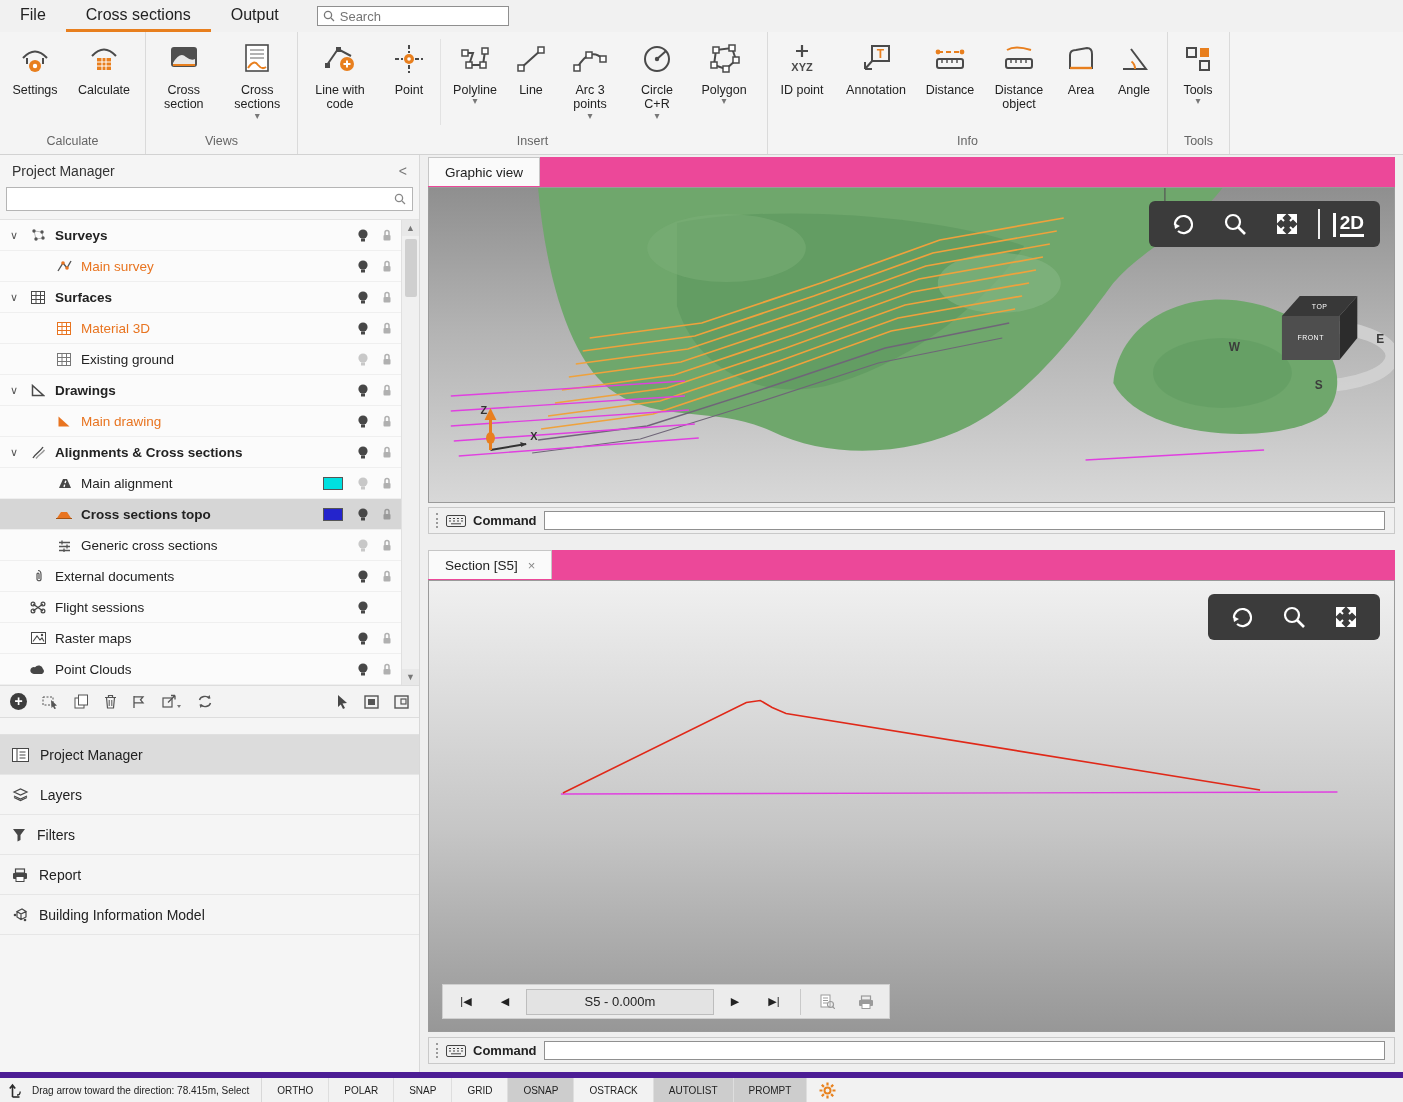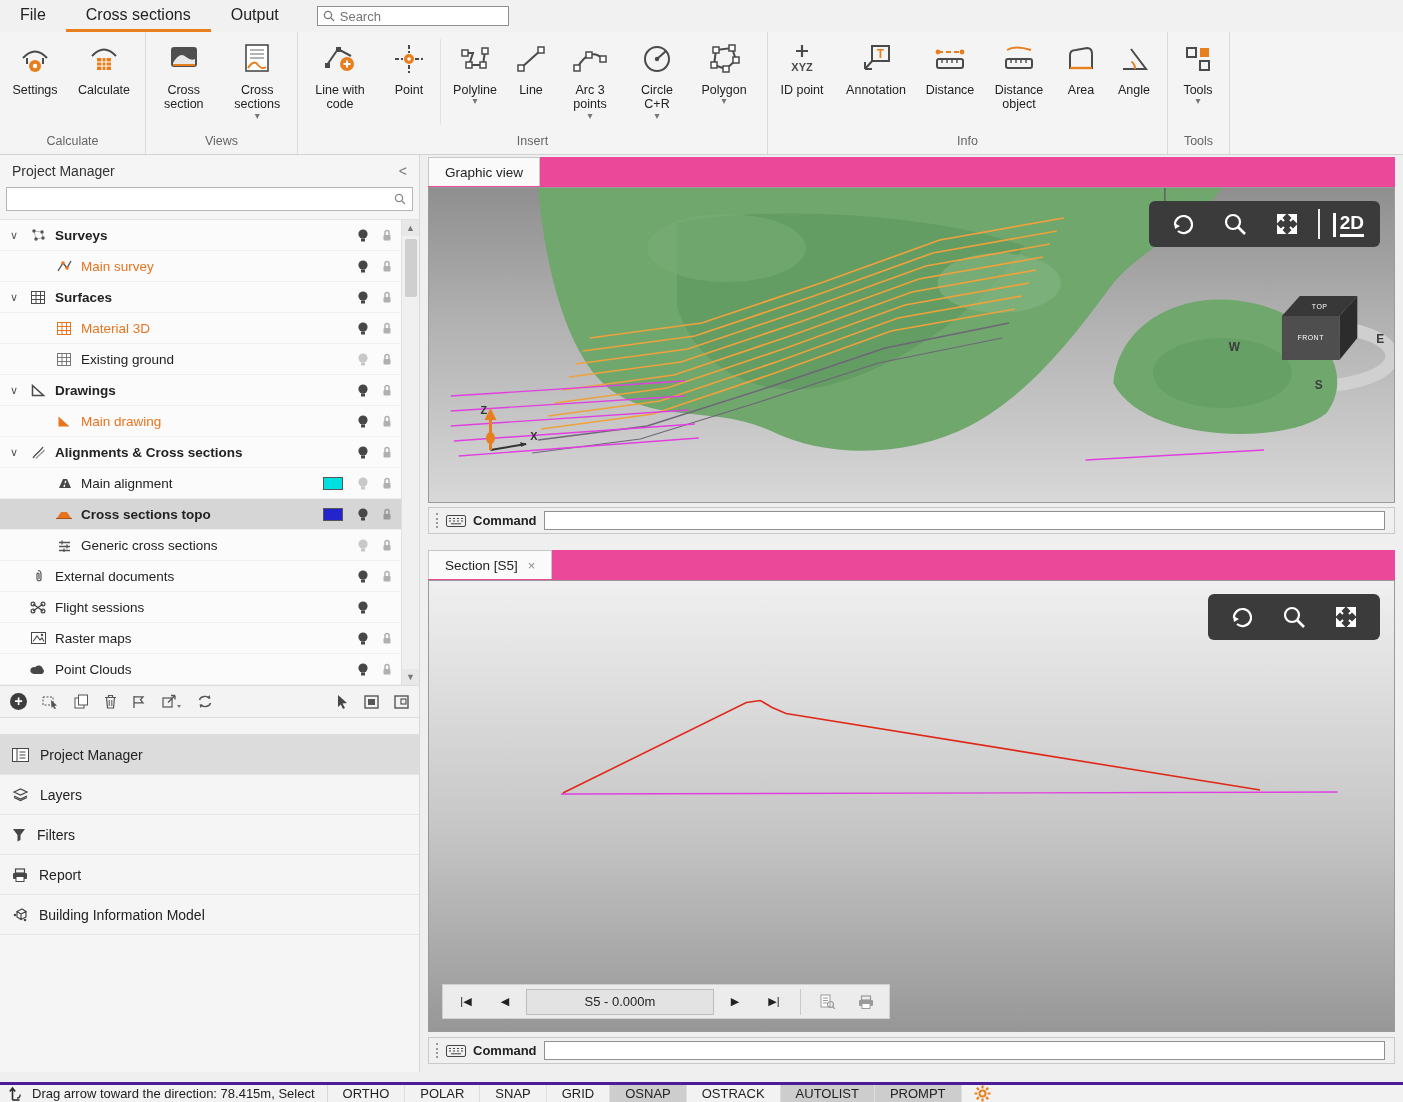--- a/index.html
+++ b/index.html
@@ -83,21 +83,21 @@
 .cmdgrip{width:3px;height:15px;border-left:2px dotted #9a9a9a}
 .cmdlabel{font-weight:bold;font-size:13px}
 .cmdinput{flex:1;height:19px;border:1px solid #909090;background:#fff;margin-right:2px}
 
 .snav{position:absolute;left:13px;bottom:12px;height:35px;background:#ececec;border:1px solid #cfcfcf;display:flex;align-items:center;padding:0 5px;gap:3px}
 .snbtn{min-width:36px;height:28px;display:flex;align-items:center;justify-content:center;font-size:11px;color:#222;cursor:default}
 .snlabel{width:188px;height:26px;background:#e3e3e3;border:1px solid #bdbdbd;display:flex;align-items:center;justify-content:center;font-size:13px}
 .snsep{width:1px;height:26px;background:#c9c9c9;margin:0 5px}
 
 
-.statusbar{position:absolute;bottom:0;left:0;right:0;height:20px;background:#f2f2f2;border-top:3px solid #4c1d95;display:flex;align-items:stretch;font-size:13px}
+.statusbar{position:absolute;bottom:0;left:0;right:0;height:30px;background:#f2f2f2;border-top:6px solid #4c1d95;display:flex;align-items:stretch;font-size:10px}
 .stmsgwrap{display:flex;align-items:center;gap:9px;padding:0 12px 0 8px;border-right:1px solid #d8d8d8}
 .sttg{display:flex;align-items:center;padding:0 15px;border-right:1px solid #dedede;cursor:default}
 .sttg.active{background:#cdcdcd}
 .stgear{display:flex;align-items:center;padding:0 12px;cursor:default}
 
 .cubeletter{font-weight:bold;fill:#3c3c3c;font-size:12px}
 .cubeface{fill:#fff;font-size:7px;letter-spacing:.5px}
 </style>
 </head>
 <body>

